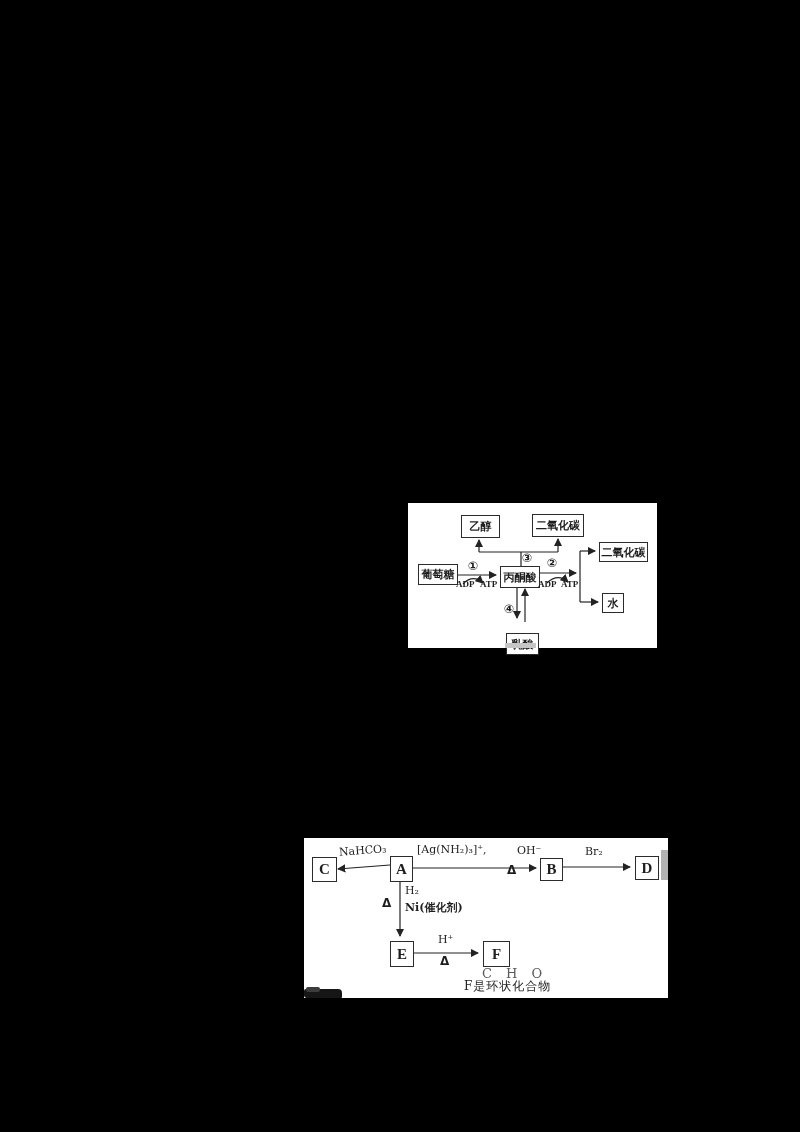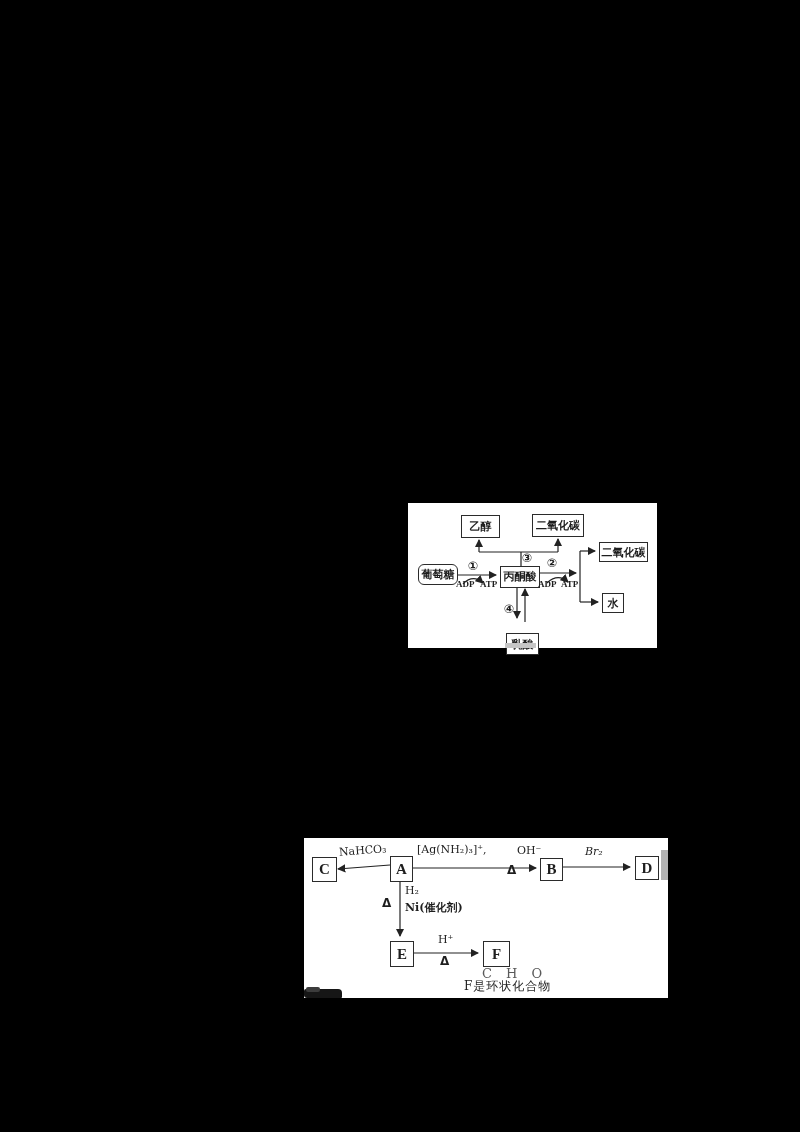--- a/index.html
+++ b/index.html
@@ -50,22 +50,22 @@
         <path d="M71,49 H150"></path>
         <path d="M71,49 V37" marker-end="url(#ahb)"></path>
         <path d="M150,49 V36" marker-end="url(#ahb)"></path>
         <path d="M109,83 V115" marker-end="url(#ahb)"></path>
         <path d="M117,119 V86" marker-end="url(#ahb)"></path>
       </g>
     </svg>
 
     <div class="dbox cn" style="left:53px;top:12px;width:37px;height:21px;">乙醇</div>
     <div class="dbox cn" style="left:124px;top:11px;width:50px;height:21px;">二氧化碳</div>
-    <div class="dbox cn" style="left:10px;top:61px;width:38px;height:19px;border-radius:6px;">葡萄糖</div>
-    <div class="dbox cn" style="left:92px;top:63px;width:38px;height:20px;font-family:Liberation Mono, monospace;">丙酮酸</div>
+    <div class="dbox cn" style="left:10px;top:61px;width:38px;height:19px;">葡萄糖</div>
+    <div class="dbox cn" style="left:92px;top:63px;width:38px;height:20px;">丙酮酸</div>
     <div class="dbox cn" style="left:191px;top:39px;width:47px;height:18px;">二氧化碳</div>
     <div class="dbox cn" style="left:194px;top:90px;width:20px;height:18px;">水</div>
     <div class="dbox cn" style="left:98px;top:130px;width:31px;height:20px;">乳酸</div>
 
     <span class="step" style="left:60px;top:57px;">①</span>
     <span class="step" style="left:139px;top:54px;">②</span>
     <span class="step" style="left:114px;top:49px;">③</span>
     <span class="step" style="left:96px;top:100px;">④</span>
 
     <span class="nrg" style="left:48px;top:77px;">ADP</span>
@@ -99,21 +99,21 @@
     <div class="dbox chembox" style="left:331px;top:18px;width:22px;height:22px;">D</div>
     <div class="dbox chembox" style="left:86px;top:103px;width:22px;height:24px;">E</div>
     <div class="dbox chembox" style="left:179px;top:103px;width:25px;height:24px;">F</div>
 
     <span class="lbl" style="left:35px;top:7px;transform:rotate(-4deg);">NaHCO₃</span>
 
     <span class="lbl" style="left:113px;top:6px;">[Ag(NH₂)₃]⁺,</span>
     <span class="lbl" style="left:213px;top:7px;">OH⁻</span>
     <span class="delta" style="left:203px;top:26px;">Δ</span>
 
-    <span class="lbl" style="left:281px;top:8px;font-style:italic;">Br₂</span>
+    <span class="lbl" style="left:281px;top:8px;">Br₂</span>
 
     <span class="lbl" style="left:101px;top:47px;">H₂</span>
     <span class="lbl bold" style="left:101px;top:64px;">Ni(催化剂)</span>
     <span class="delta" style="left:78px;top:59px;">Δ</span>
 
     <span class="lbl" style="left:134px;top:96px;">H⁺</span>
     <span class="delta" style="left:136px;top:117px;">Δ</span>
 
     <span class="lbl cho" style="left:178px;top:129px;">C H O</span>
     <span class="lbl note" style="left:160px;top:142px;">F是环状化合物</span>

